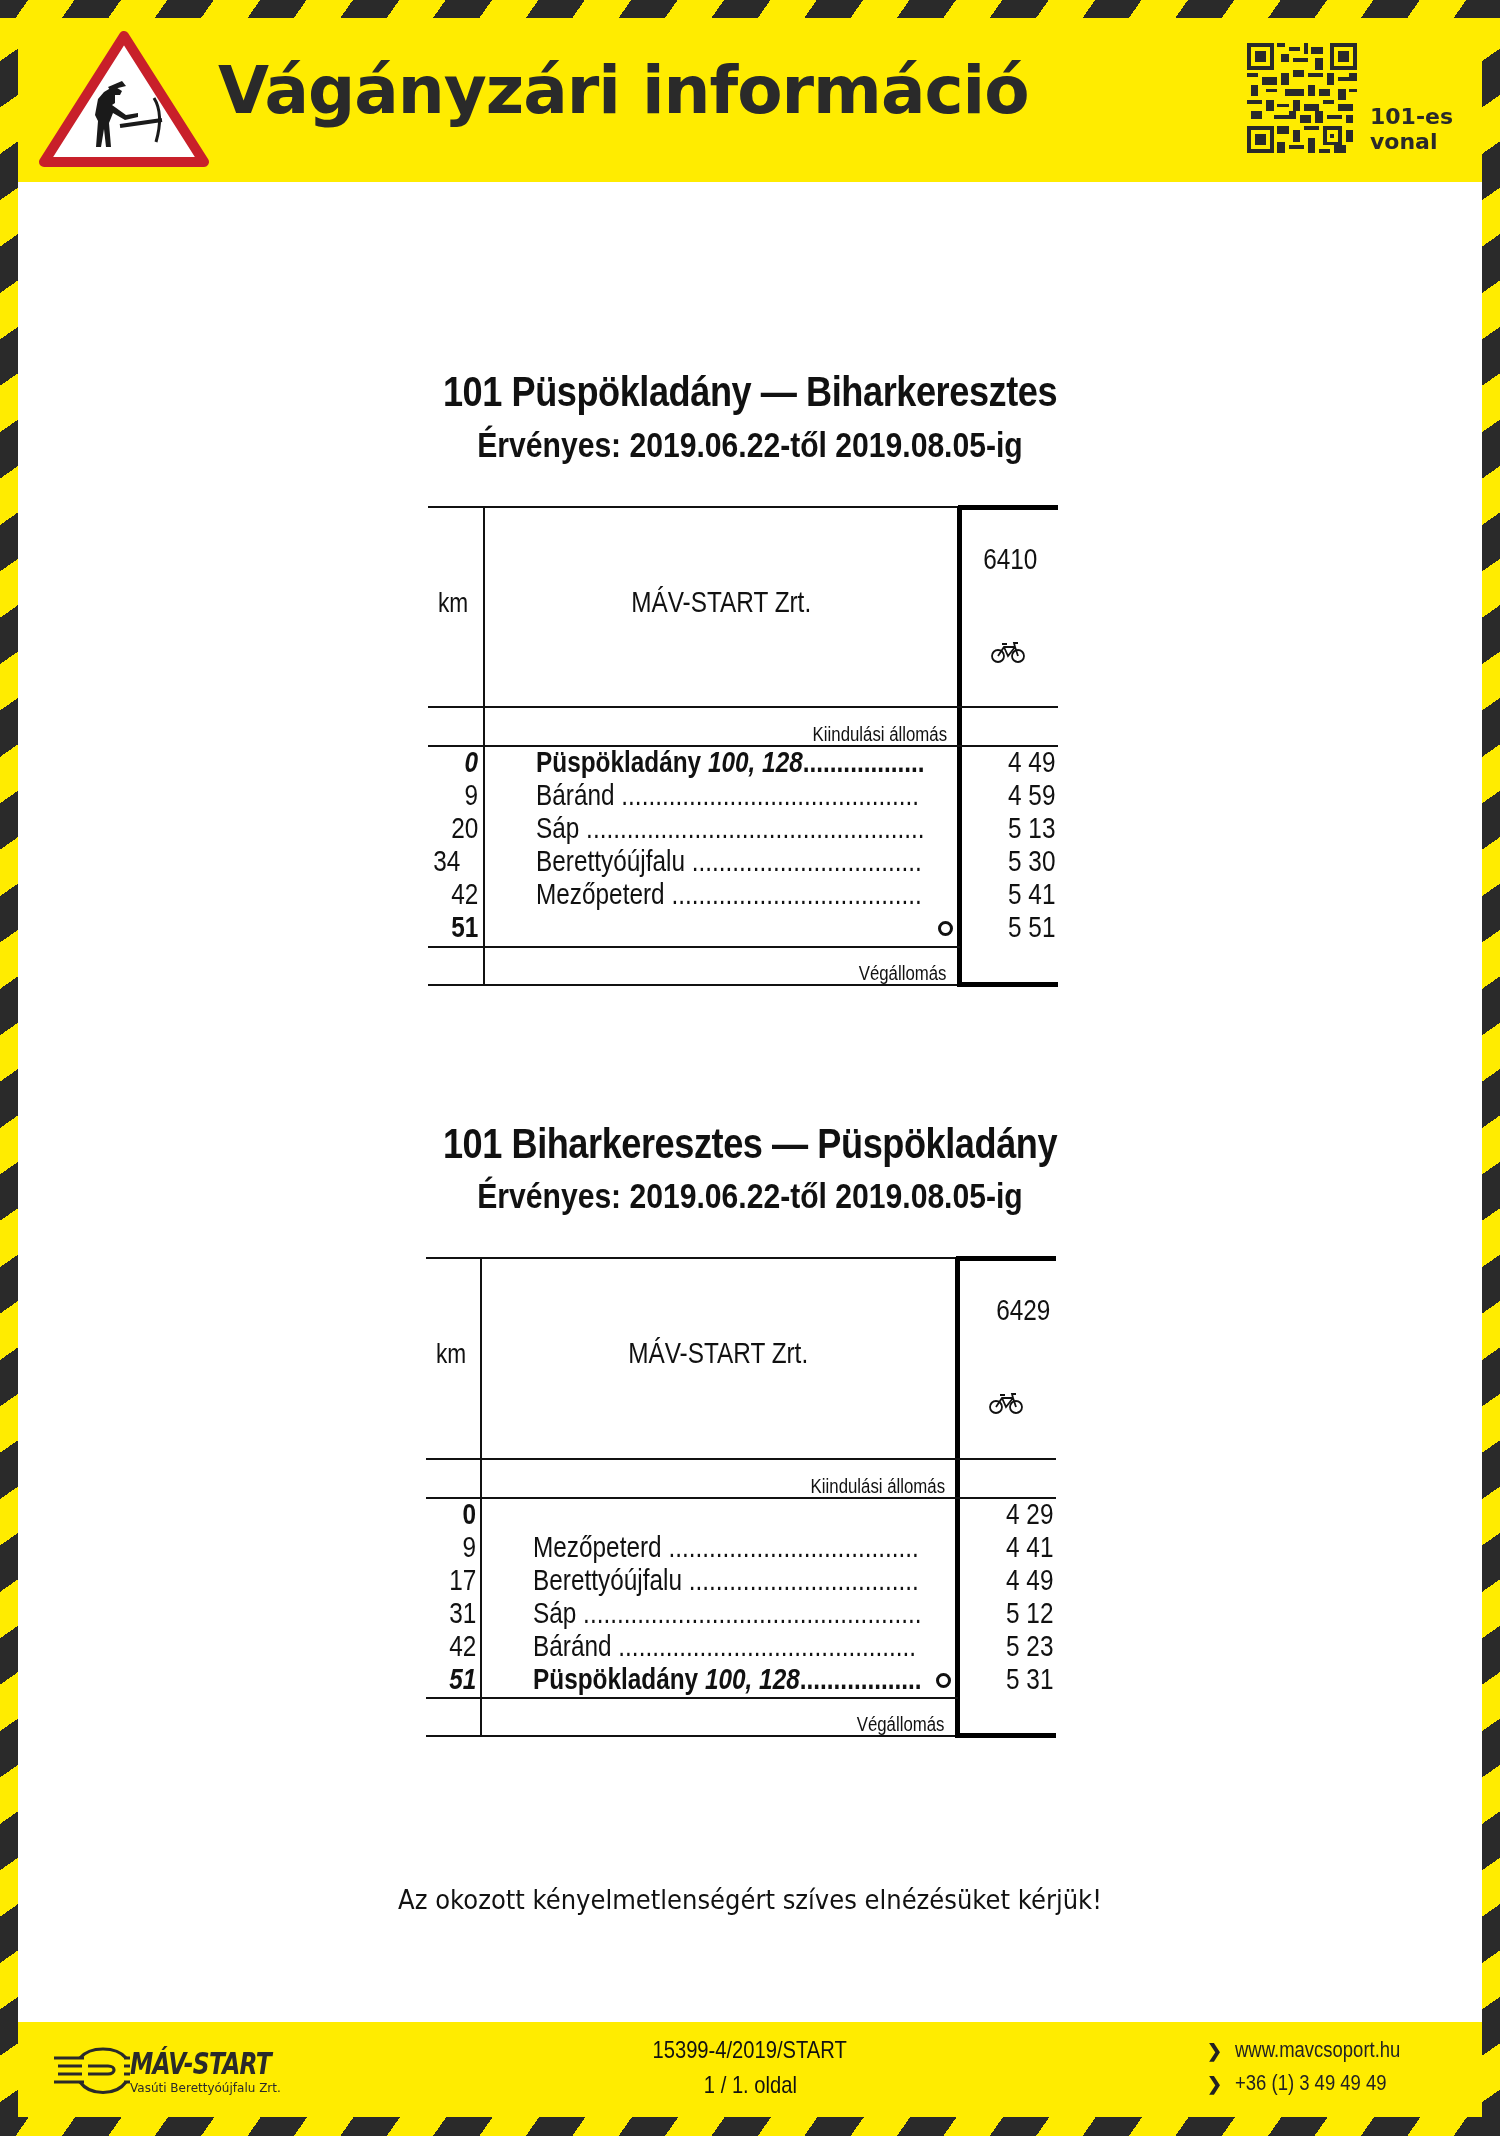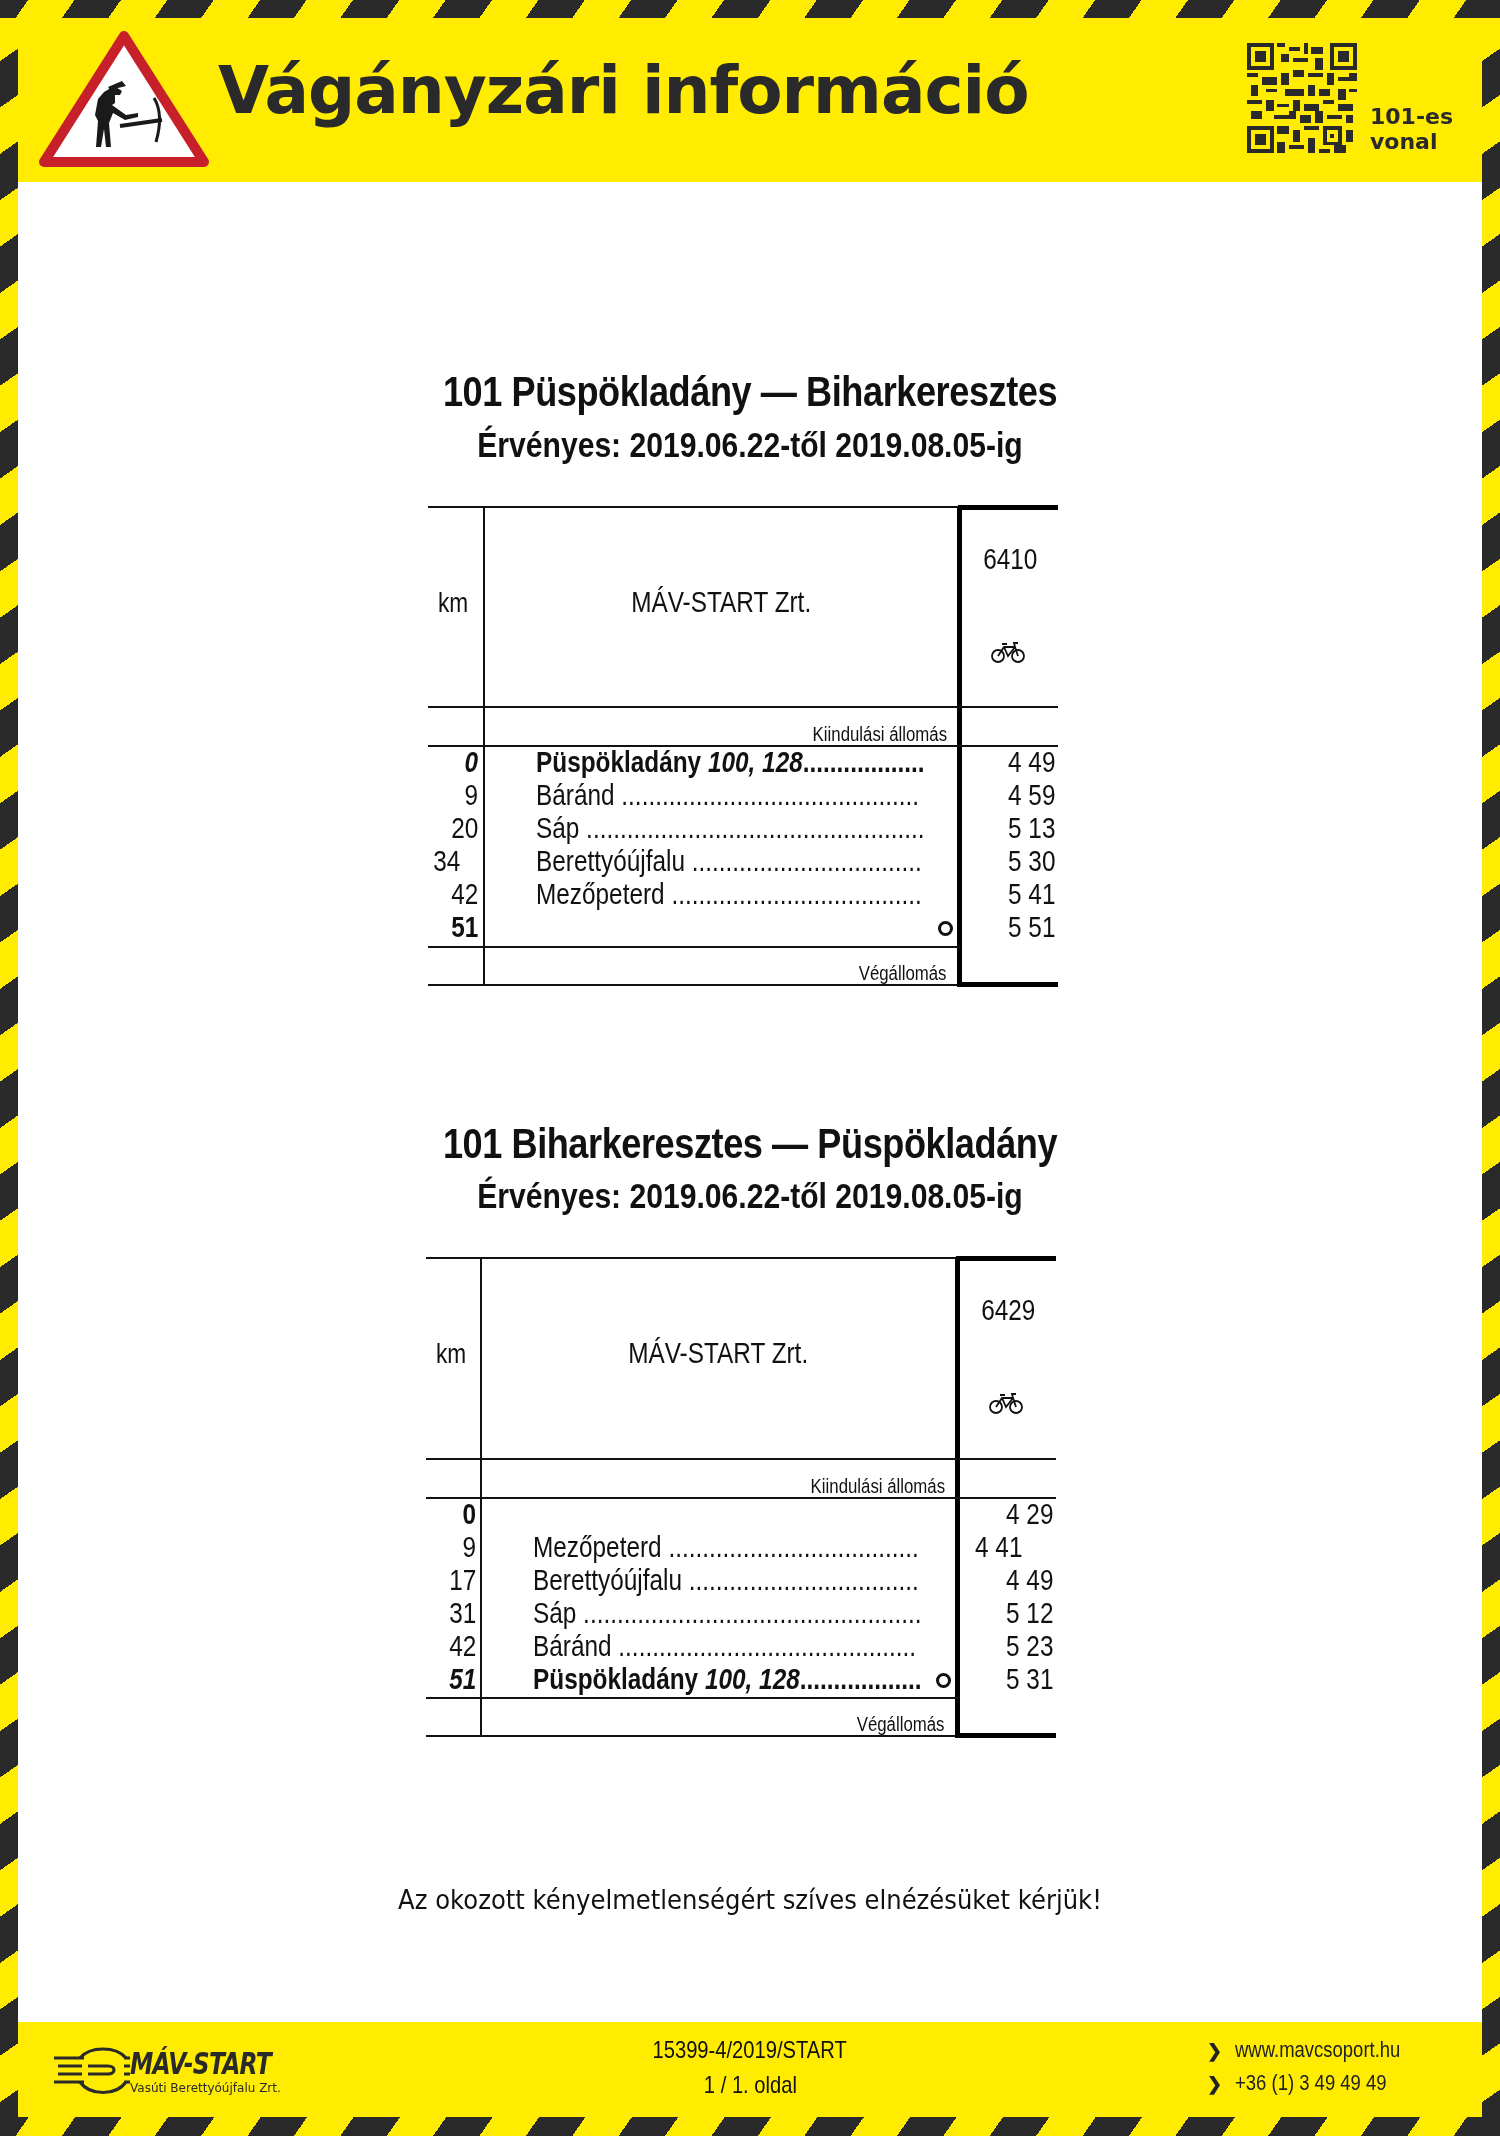--- a/index.html
+++ b/index.html
@@ -216,36 +216,36 @@
   <div class="vl" style="left:54px; top:0; height:479px;"></div>
   <div class="thick-v" style="left:529px; top:0; height:481px;"></div>
   <div class="hl" style="left:0; top:201px; width:630px;"></div>
   <div class="hl" style="left:0; top:240px; width:630px;"></div>
   <div class="hl" style="left:0; top:440px; width:532px;"></div>
   <div class="hl" style="left:0; top:478px; width:532px;"></div>
   <div class="thick-h" style="left:529px; top:476px; width:101px;"></div>
 
   <div class="txt" style="left:10px; top:80px;"><span class="cond km-head">km</span></div>
   <div class="txt" style="left:56px; width:473px; top:80px; text-align:center;"><span class="cond-c company">MÁV-START Zrt.</span></div>
-  <div class="txt" style="left:534px; width:96px; top:37px; text-align:center;"><span class="cond-c train-no">6429</span></div>
+  <div class="txt" style="left:534px; width:96px; top:37px; text-align:right;"><span class="cond-c train-no">6429</span></div>
   <svg style="position:absolute; left:563px; top:136px; width:34px; height:22px;" viewBox="0 0 34 22">
     <circle cx="7" cy="14" r="6" fill="none" stroke="#111" stroke-width="1.8"></circle>
     <circle cx="27" cy="14" r="6" fill="none" stroke="#111" stroke-width="1.8"></circle>
     <path d="M7 14 L13 5 L24 5 L27 14 M13 5 L17 14 L24 5 M11 2 L16 2 M24 5 L23 1 L27 1" fill="none" stroke="#111" stroke-width="1.8"></path>
   </svg>
   <div class="txt" style="left:56px; width:463px; top:210px; text-align:right;"><span class="cond-r small-label">Kiindulási állomás</span></div>
 
   <div class="row" style="left:0; top:241px; width:630px;">
     <span class="km bold" style="right:580px;"><span class="cond-r">0</span></span>
     <span class="time" style="left:537px;"><span class="cond-r">4 29</span></span>
   </div>
   <div class="row" style="left:0; top:274px; width:630px;">
     <span class="km" style="right:580px;"><span class="cond-r">9</span></span>
     <span class="st" style="left:59px;"><span class="cond"><span>Mezőpeterd</span><span class="dots"> .....................................</span></span></span>
-    <span class="time" style="left:506px;"><span class="cond-r">4 41</span></span>
+    <span class="time" style="left:537px;"><span class="cond-r">4 41</span></span>
   </div>
   <div class="row" style="left:0; top:307px; width:630px;">
     <span class="km" style="right:580px;"><span class="cond-r">17</span></span>
     <span class="st" style="left:59px;"><span class="cond"><span>Berettyóújfalu</span><span class="dots"> ..................................</span></span></span>
     <span class="time" style="left:537px;"><span class="cond-r">4 49</span></span>
   </div>
   <div class="row" style="left:0; top:340px; width:630px;">
     <span class="km" style="right:580px;"><span class="cond-r">31</span></span>
     <span class="st" style="left:59px;"><span class="cond"><span>Sáp</span><span class="dots"> ..................................................</span></span></span>
     <span class="time" style="left:537px;"><span class="cond-r">5 12</span></span>

